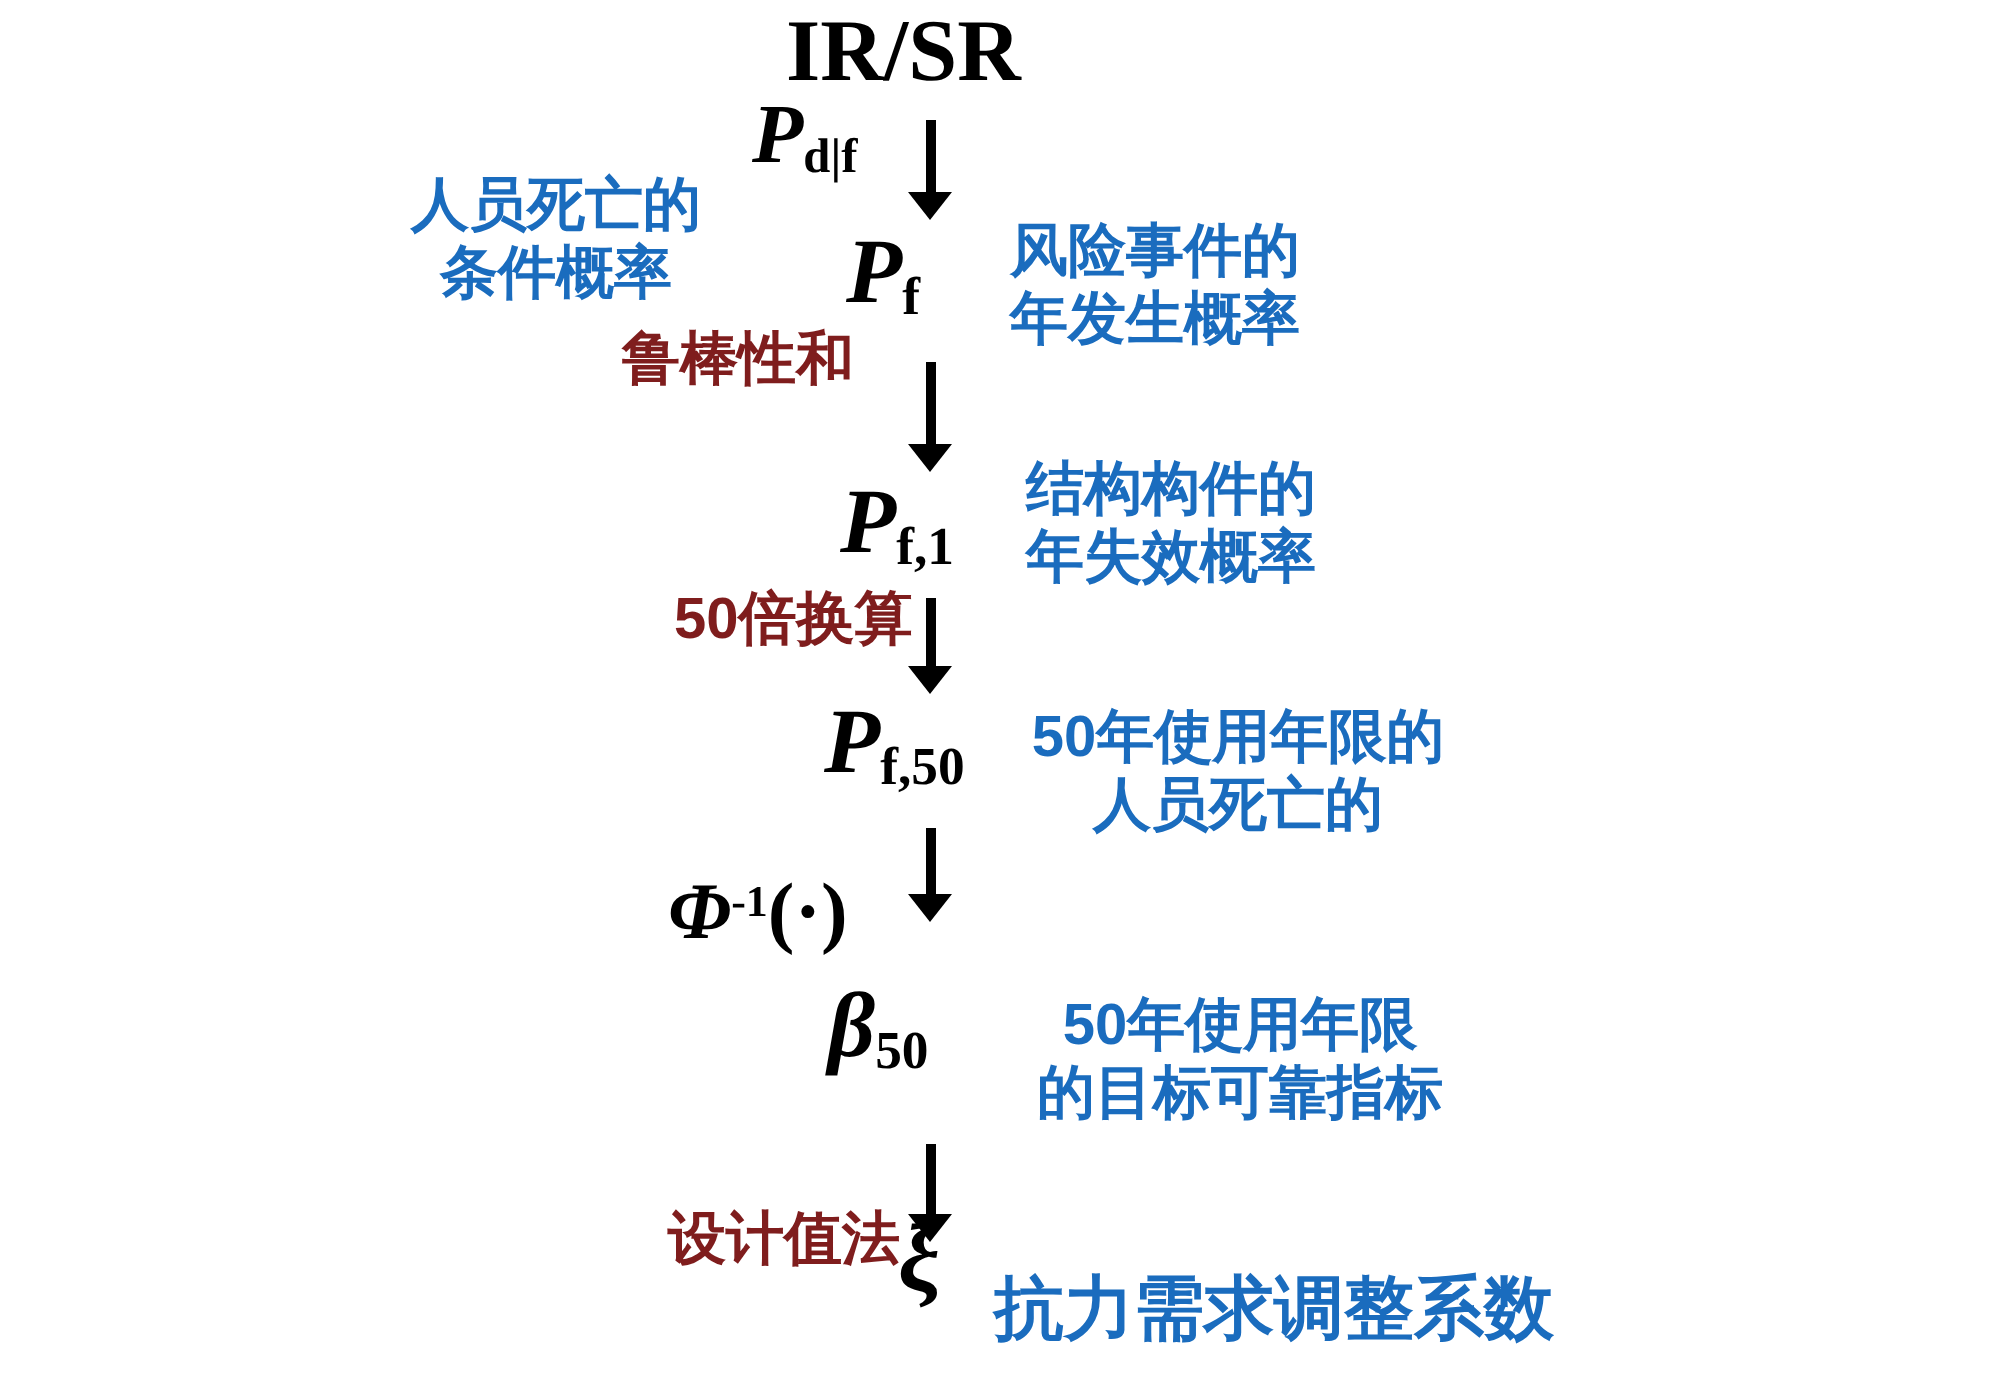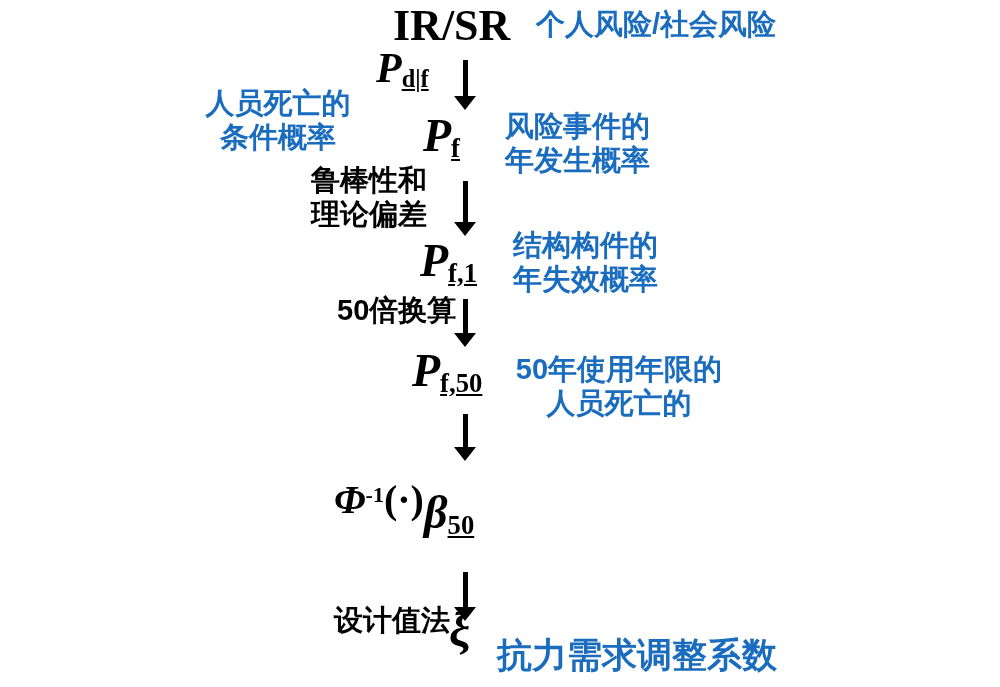--- a/index.html
+++ b/index.html
@@ -1,58 +1,56 @@
 <!DOCTYPE html>
 <html style="--blue: #1a6cbe;"><head>
 <meta charset="utf-8">
 <style>
   html,body{margin:0;padding:0;}
   body{width:1000px;height:687px;background:#ffffff;overflow:hidden;}
   .canvas{position:relative;width:1000px;height:687px;background:#ffffff;border-radius:13px;}
   .abs{position:absolute;}
-  .cjk{font-family:"Liberation Sans","DejaVu Sans",sans-serif;font-weight:700;font-size:29px;line-height:1.18;color:#000000;}
+  .cjk{font-family:"Liberation Sans","DejaVu Sans",sans-serif;font-weight:700;font-size:29px;line-height:1.18;color:#7f1d1d;}
   .cjk > div{white-space:nowrap;}
   .nowrap{white-space:nowrap;}
   .blue{color:var(--blue,#1a6cbe);}
   .center{text-align:center;}
   .math{font-family:"Liberation Serif","DejaVu Serif",serif;font-weight:700;color:#000;white-space:nowrap;line-height:1;}
   .italic{font-style:italic;}
-  .sub{font-size:0.58em;font-style:normal;position:relative;top:0.22em;text-decoration:underline;}
+  .sub{font-size:0.58em;font-style:normal;position:relative;top:0.22em;}
   .sup{font-size:0.55em;font-style:normal;position:relative;top:-0.5em;}
   .arrow{position:absolute;display:flex;flex-direction:column;align-items:center;width:22px;}
   .arrow-shaft{width:5px;flex:1;background:#000;}
   .arrow-head{width:0;height:0;border-left:11px solid transparent;border-right:11px solid transparent;border-top:14px solid #000;}
 </style>
 </head>
 <body>
 
 <div class="canvas">
 
   <div class="abs math nowrap" style="left:393px;top:4px;font-size:44px;">IR/SR</div>
-  <div class="abs cjk blue nowrap" style="left:536px;top:7px;">个人风险/社会风险</div>
 
   <div class="abs cjk blue center" style="left:192px;top:42px;width:172px;margin-top:44px;">
     <div>人员死亡的</div>
     <div>条件概率</div>
   </div>
   <div class="abs math italic" style="left:376px;top:47px;font-size:42px;"><span>P</span><span class="sub">d|f</span></div>
   <div class="arrow" style="left:454px;top:60px;height:50px;">
     <div class="arrow-shaft"></div>
     <div class="arrow-head"></div>
   </div>
 
   <div class="abs math italic" style="left:423px;top:113px;font-size:46px;"><span>P</span><span class="sub">f</span></div>
   <div class="abs cjk blue" style="left:505px;top:109px;">
     <div>风险事件的</div>
     <div>年发生概率</div>
   </div>
 
   <div class="abs cjk center" style="left:302px;top:163px;width:134px;">
     <div>鲁棒性和</div>
-    <div>理论偏差</div>
   </div>
   <div class="arrow" style="left:454px;top:181px;height:55px;">
     <div class="arrow-shaft"></div>
     <div class="arrow-head"></div>
   </div>
 
   <div class="abs math italic" style="left:420px;top:238px;font-size:46px;"><span>P</span><span class="sub">f,1</span></div>
   <div class="abs cjk blue" style="left:513px;top:228px;">
     <div>结构构件的</div>
     <div>年失效概率</div>
@@ -67,23 +65,27 @@
   <div class="abs math italic" style="left:412px;top:348px;font-size:46px;"><span>P</span><span class="sub">f,50</span></div>
   <div class="abs cjk blue center" style="left:496px;top:352px;width:246px;">
     <div>50年使用年限的</div>
     <div>人员死亡的</div>
   </div>
 
   <div class="arrow" style="left:454px;top:414px;height:47px;">
     <div class="arrow-shaft"></div>
     <div class="arrow-head"></div>
   </div>
-  <div class="abs math" style="left:334px;top:436px;font-size:40px;margin-top:44px;"><span class="italic">Φ</span><span class="sup">-1</span><span>(·)</span></div>
+  <div class="abs math" style="left:334px;top:436px;font-size:40px;"><span class="italic">Φ</span><span class="sup">-1</span><span>(·)</span></div>
 
-  <div class="abs math italic" style="left:424px;top:490px;font-size:46px;"><span>β</span><span class="sub">50</span></div>
+  <div class="abs math italic" style="left:414px;top:490px;font-size:46px;"><span>β</span><span class="sub">50</span></div>
+  <div class="abs cjk blue center" style="left:498px;top:496px;width:244px;">
+    <div>50年使用年限</div>
+    <div>的目标可靠指标</div>
+  </div>
 
   <div class="abs cjk nowrap" style="left:334px;top:562px;margin-top:41px;">设计值法</div>
   <div class="arrow" style="left:454px;top:572px;height:49px;">
     <div class="arrow-shaft"></div>
     <div class="arrow-head"></div>
   </div>
 
   <div class="abs math italic" style="left:449px;top:606px;font-size:48px;">ξ</div>
   <div class="abs cjk blue nowrap" style="left:497px;top:634px;font-size:35px;">抗力需求调整系数</div>
 

